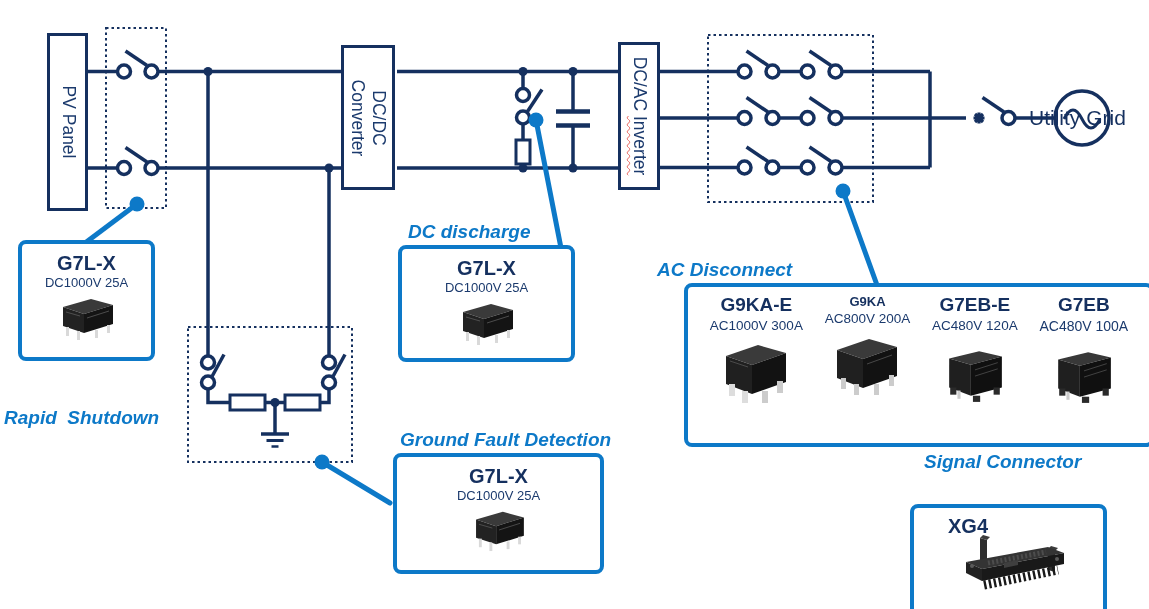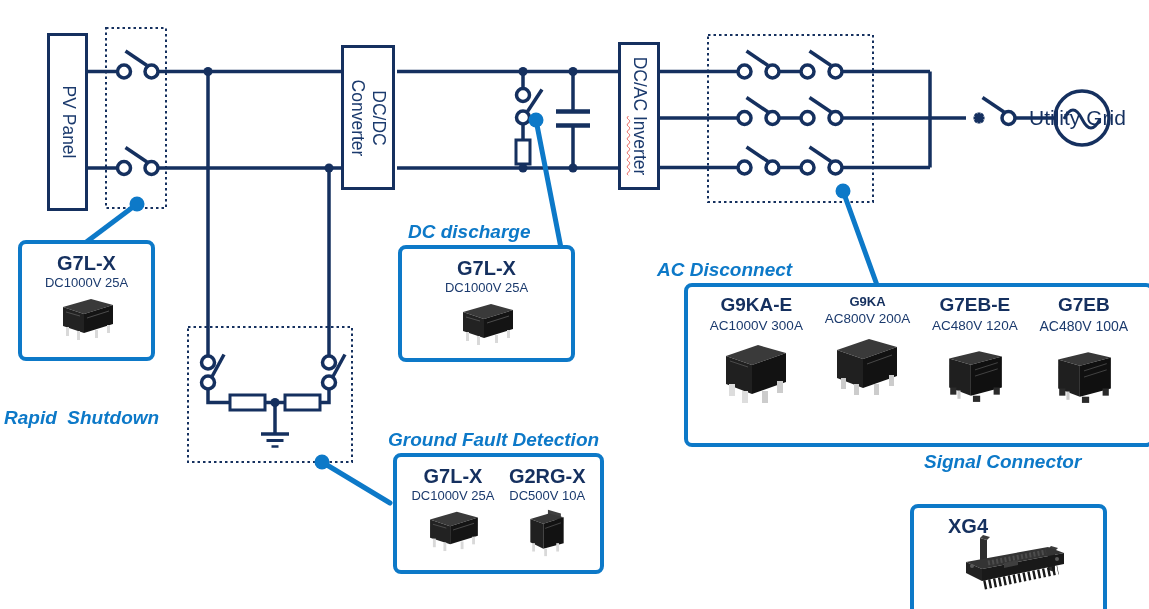--- a/index.html
+++ b/index.html
@@ -200,49 +200,35 @@
         <line x1="10" y1="17" x2="24" y2="21" stroke="#5a5a5a" stroke-width="0.8"></line>
         <line x1="31" y1="23" x2="53" y2="16" stroke="#5a5a5a" stroke-width="0.8"></line>
         <rect x="10" y="32" width="3" height="9" fill="#d9d9d9"></rect>
           <rect x="21" y="36" width="3" height="9" fill="#d9d9d9"></rect>
         <rect x="39" y="35" width="3" height="8" fill="#d9d9d9"></rect>
           <rect x="51" y="30" width="3" height="8" fill="#d9d9d9"></rect>
       </svg>
     </div>
   </div>
 
-  <div class="callout-title" style="left:388px;top:429px;">Ground Fault Detection</div>
+  <div class="callout-title" style="left:400px;top:429px;">Ground Fault Detection</div>
   <div class="callout" style="left:393px;top:453px;width:211px;height:121px;">
     <div class="product">
       <div class="p-name">G7L-X</div>
       <div class="p-spec">DC1000V 25A</div>
       <svg class="p-img" width="60" height="44" viewBox="0 0 62 46">
         <polygon points="7,12 35,4 57,10 28,19" fill="#3a3a3a"></polygon>
         <polygon points="7,12 28,19 28,38 7,31" fill="#222222"></polygon>
         <polygon points="28,19 57,10 57,29 28,38" fill="#141414"></polygon>
         <line x1="10" y1="17" x2="24" y2="21" stroke="#5a5a5a" stroke-width="0.8"></line>
         <line x1="31" y1="23" x2="53" y2="16" stroke="#5a5a5a" stroke-width="0.8"></line>
         <rect x="10" y="32" width="3" height="9" fill="#d9d9d9"></rect>
           <rect x="21" y="36" width="3" height="9" fill="#d9d9d9"></rect>
         <rect x="39" y="35" width="3" height="8" fill="#d9d9d9"></rect>
           <rect x="51" y="30" width="3" height="8" fill="#d9d9d9"></rect>
-      </svg>
-    </div>
-    <div class="product">
-      <div class="p-name">G2RG-X</div>
-      <div class="p-spec">DC500V 10A</div>
-      <svg class="p-img" width="46" height="50" viewBox="0 0 46 54">
-        <polygon points="24,2 38,6 38,14 24,10" fill="#3f3f3f"></polygon>
-        <polygon points="5,12 25,6 41,10 19,17" fill="#383838"></polygon>
-        <polygon points="5,12 19,17 19,44 5,37" fill="#202020"></polygon>
-        <polygon points="19,17 41,10 41,38 19,44" fill="#121212"></polygon>
-        <line x1="21" y1="22" x2="38" y2="16" stroke="#555" stroke-width="0.8"></line>
-        <rect x="7" y="38" width="3" height="9" fill="#d9d9d9"></rect>
-          <rect x="20" y="44" width="3" height="8" fill="#d9d9d9"></rect>
-        <rect x="33" y="38" width="3" height="9" fill="#d9d9d9"></rect>
       </svg>
     </div>
   </div>
 
   <div class="callout-title" style="left:657px;top:259px;">AC Disconnect</div>
   <div class="callout" style="left:648px;top:283px;width:470px;height:164px;margin-left:36px;">
     <div class="product">
       <div class="p-name" style="font-size:19px;">G9KA-E</div>
       <div class="p-spec" style="font-size:13.5px;">AC1000V 300A</div>
       <svg class="p-img" width="72" height="70" viewBox="0 0 70 70">

